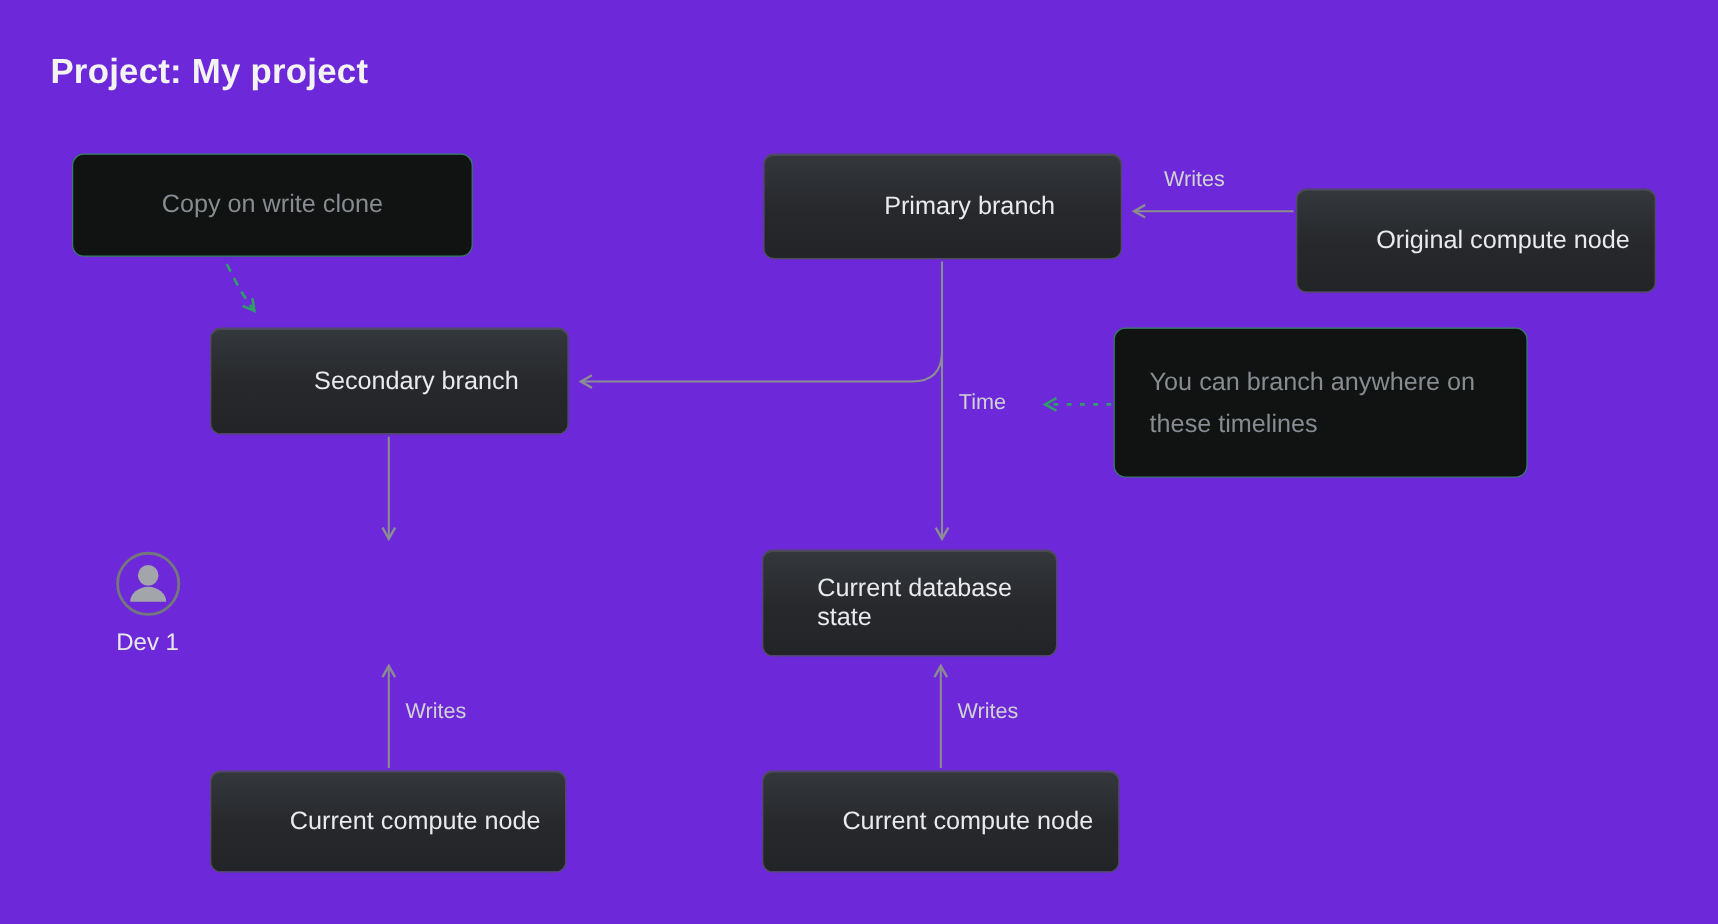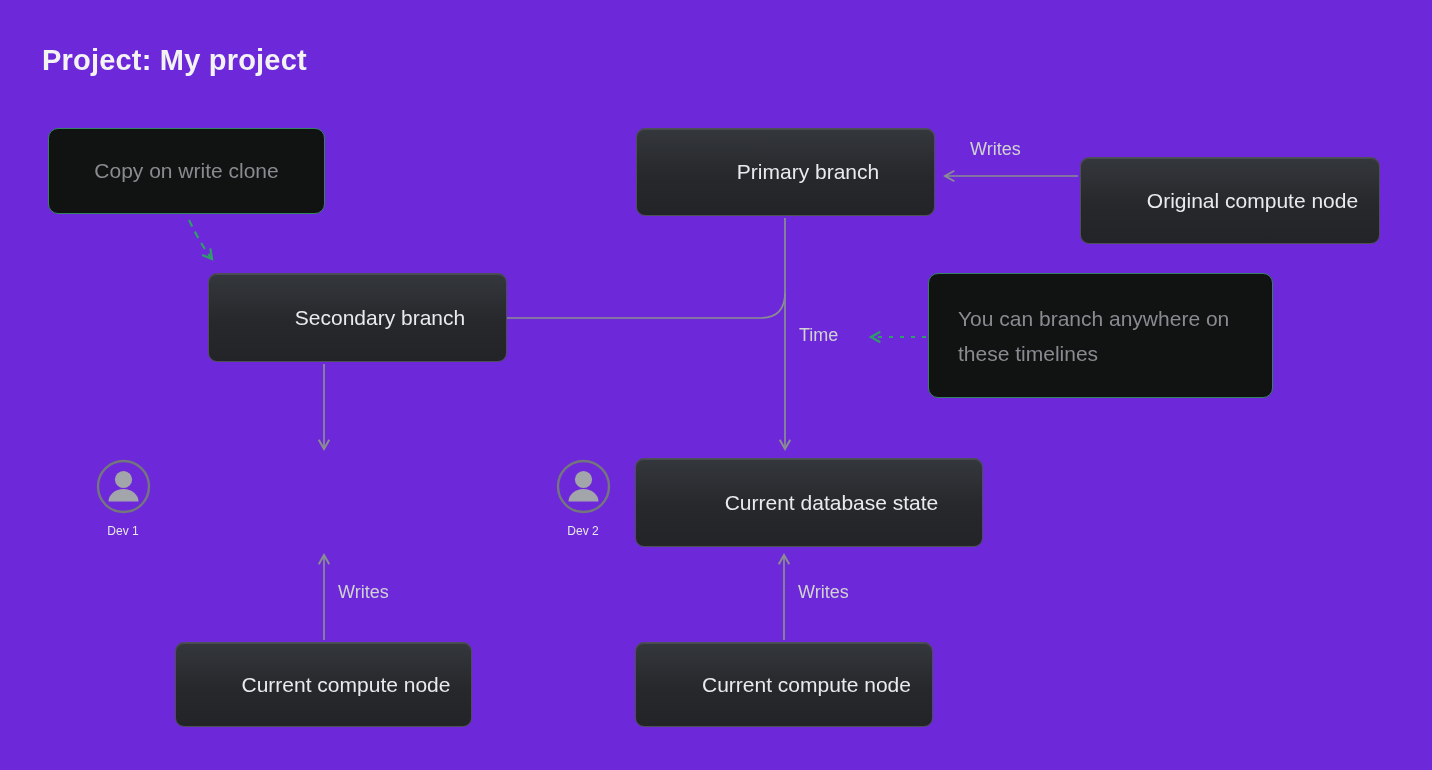--- a/index.html
+++ b/index.html
@@ -35,21 +35,21 @@
     box-sizing:border-box;
   }
   .callout.left-align{justify-content:flex-start;padding:0 29px;line-height:35px;}
   .edge-label{
     position:absolute;color:#d0d2d4;font-size:18px;
   }
   .dev{
     position:absolute;width:62px;text-align:center;
   }
   .dev .dev-label{
-    display:block;margin-top:6px;color:#e7e8e9;font-size:12px;
+    display:block;margin-top:6px;color:#e7e8e9;font-size:20px;
   }
   svg.wires{position:absolute;left:0;top:0;pointer-events:none;}
 </style>
 </head>
 <body>
 
 <div class="stage">
 
   <div class="page-title">Project: My project</div>
 
@@ -73,64 +73,56 @@
 
     <path d="M324,640 L324,555" fill="none" stroke="#8a8d91" stroke-width="1.7" marker-end="url(#chevGray)"></path>
 
     <path d="M784,640 L784,555" fill="none" stroke="#8a8d91" stroke-width="1.7" marker-end="url(#chevGray)"></path>
 
     <path d="M189,220 Q201,245 212,259" fill="none" stroke="#2f9e68" stroke-width="2.2" stroke-dasharray="7 6" marker-end="url(#chevGreen)"></path>
 
     <path d="M926,337 L871,337" fill="none" stroke="#2f9e68" stroke-width="2.2" stroke-dasharray="4 7" marker-end="url(#chevGreen)"></path>
   </svg>
 
-  <div class="callout" style="left:48px;top:128px;width:277px;height:86px;">
+  <div class="callout" style="left:60px;top:128px;width:334px;height:86px;">
     <span>Copy on write clone</span>
   </div>
 
   <div class="node" style="left:636px;top:128px;width:299px;height:88px;">
     <span>Primary branch</span>
   </div>
 
   <div class="edge-label" style="left:970px;top:139px;">Writes</div>
 
   <div class="node" style="left:1080px;top:128px;width:300px;height:87px;margin-top:29px;">
     <span>Original compute node</span>
   </div>
 
-  <div class="node" style="left:175px;top:273px;width:299px;height:89px;margin-left:33px;">
+  <div class="node" style="left:175px;top:273px;width:299px;height:89px;">
     <span>Secondary branch</span>
   </div>
 
   <div class="edge-label" style="left:799px;top:325px;">Time</div>
 
   <div class="callout left-align" style="left:928px;top:273px;width:345px;height:125px;">
     <span style="max-width:292px;">You can branch anywhere on these timelines</span>
   </div>
 
   <div class="dev" style="left:92px;top:459px;">
     <svg width="55" height="55" viewBox="0 0 55 55">
       <circle cx="27.5" cy="27.5" r="25.5" fill="none" stroke="#73767c" stroke-width="2.4"></circle>
       <circle cx="27.5" cy="20.5" r="8.6" fill="#a2a5aa"></circle>
       <path d="M12.5,42.5 a15,12.5 0 0 1 30,0 z" fill="#a2a5aa"></path>
     </svg>
     <span class="dev-label">Dev 1</span>
   </div>
 
 
-  <div class="dev" style="left:552px;top:459px;">
-    <svg width="55" height="55" viewBox="0 0 55 55">
-      <circle cx="27.5" cy="27.5" r="25.5" fill="none" stroke="#73767c" stroke-width="2.4"></circle>
-      <circle cx="27.5" cy="20.5" r="8.6" fill="#a2a5aa"></circle>
-      <path d="M12.5,42.5 a15,12.5 0 0 1 30,0 z" fill="#a2a5aa"></path>
-    </svg>
-    <span class="dev-label">Dev 2</span>
-  </div>
 
-  <div class="node" style="left:635px;top:458px;width:348px;height:89px;">
+  <div class="node" style="left:635px;top:458px;width:246px;height:89px;">
     <span>Current database state</span>
   </div>
 
   <div class="edge-label" style="left:338px;top:582px;">Writes</div>
 
   <div class="edge-label" style="left:798px;top:582px;">Writes</div>
 
   <div class="node" style="left:175px;top:642px;width:297px;height:85px;">
     <span>Current compute node</span>
   </div>

